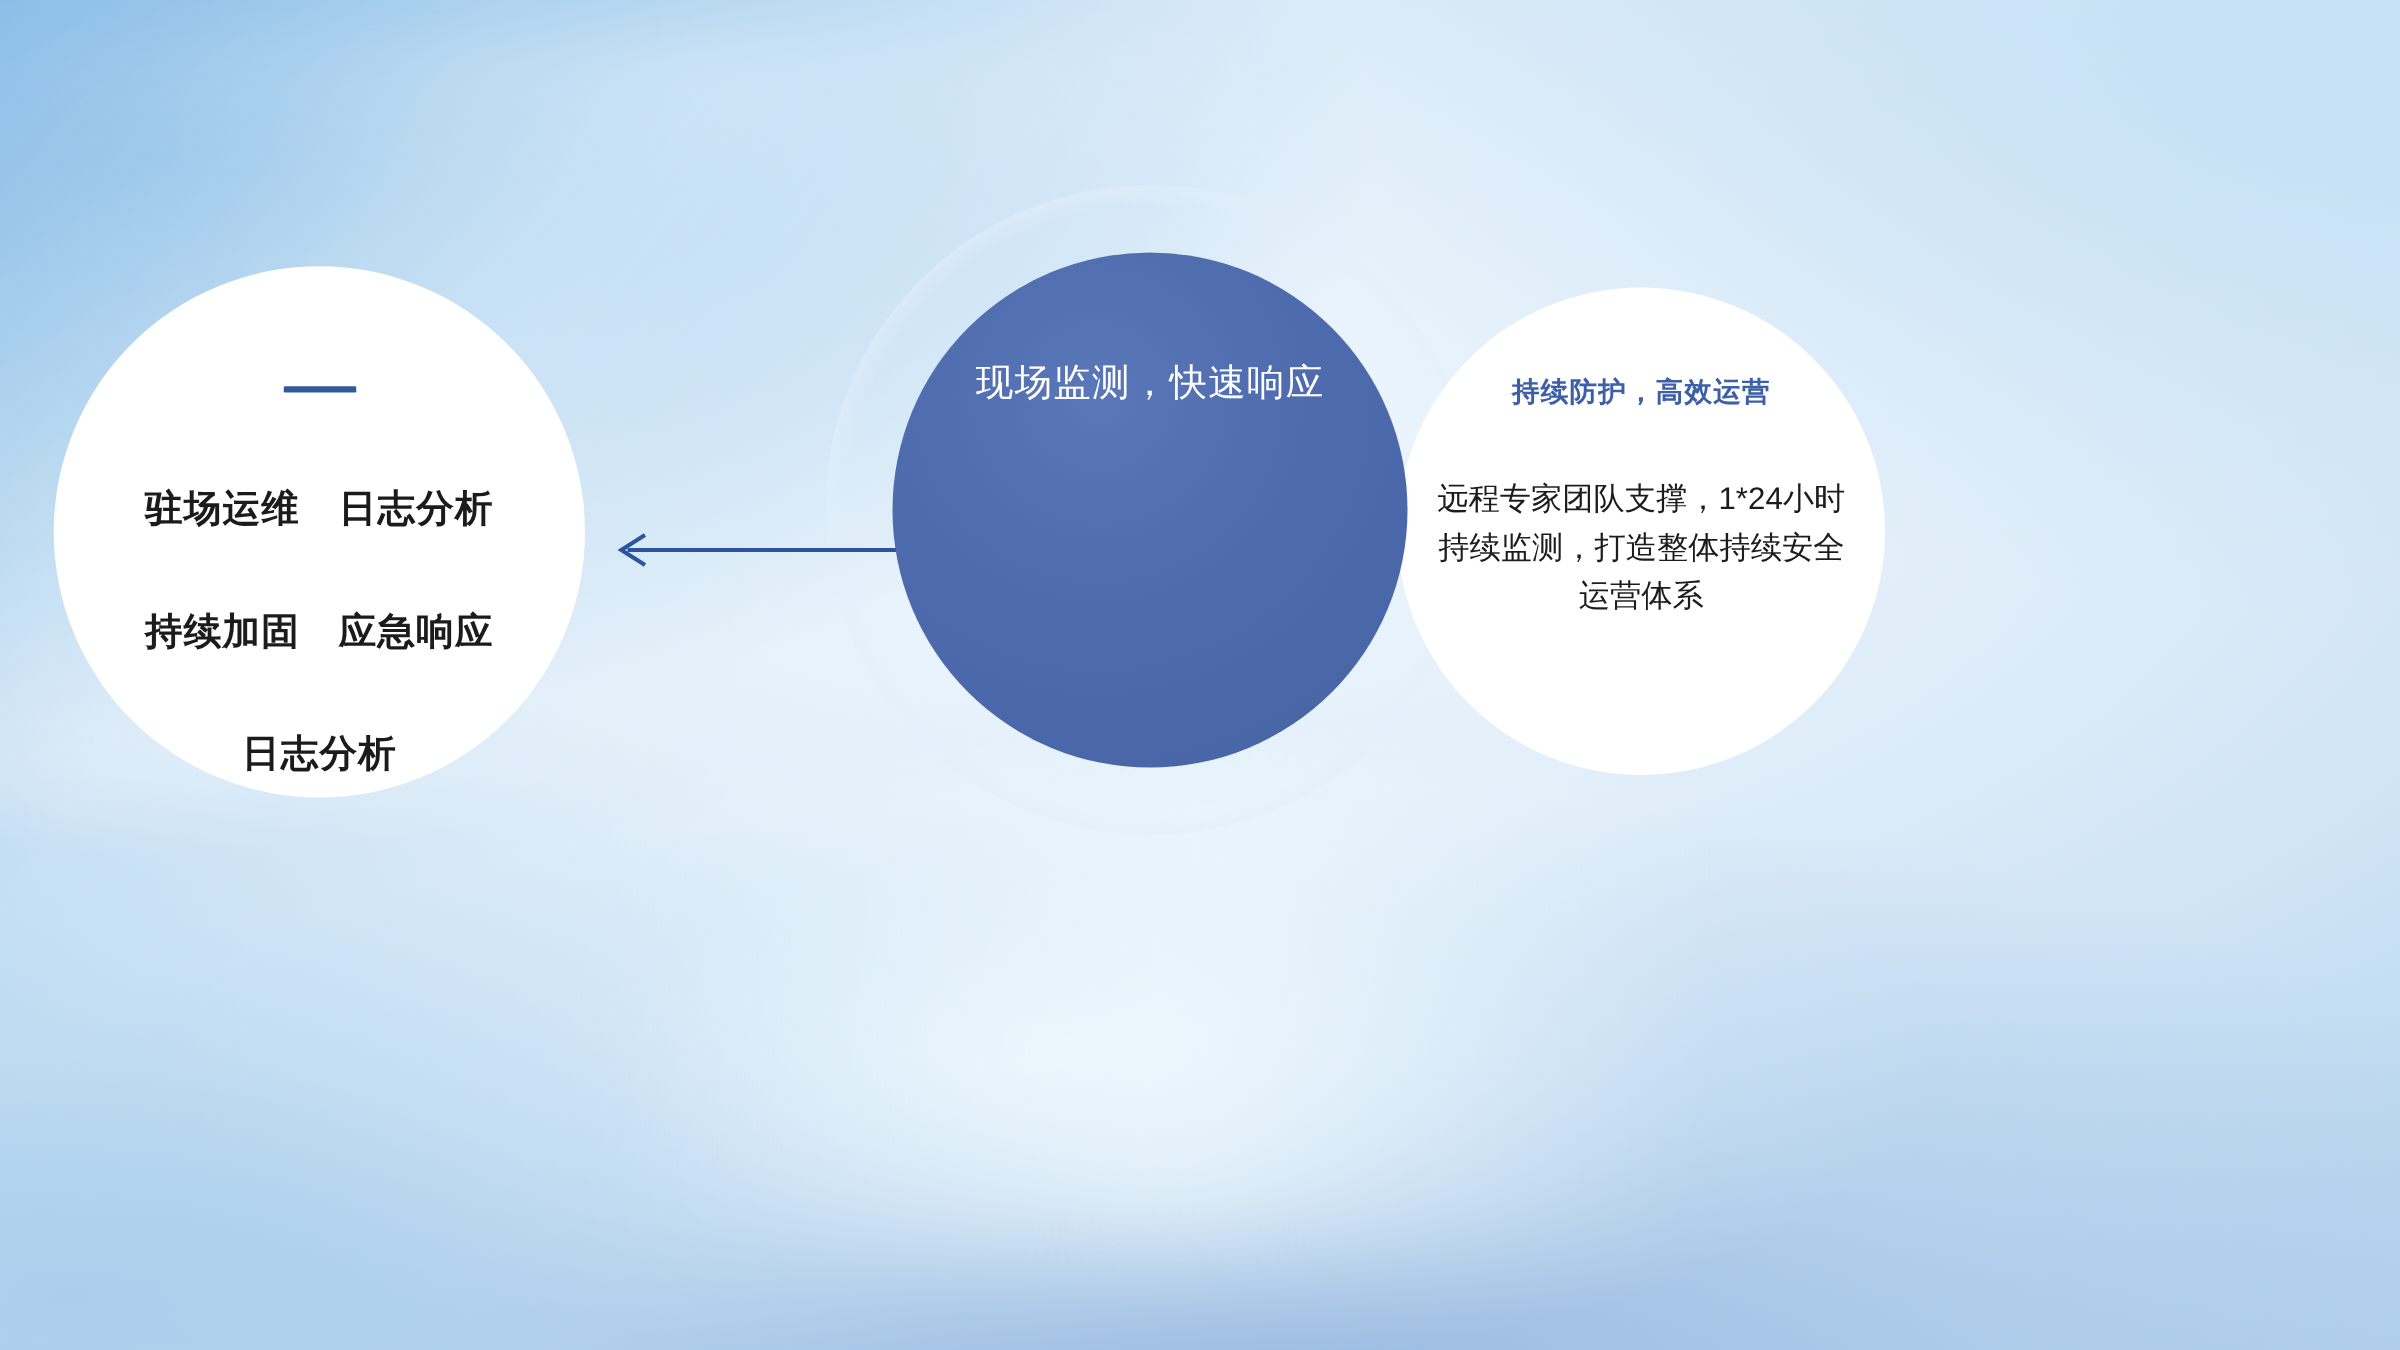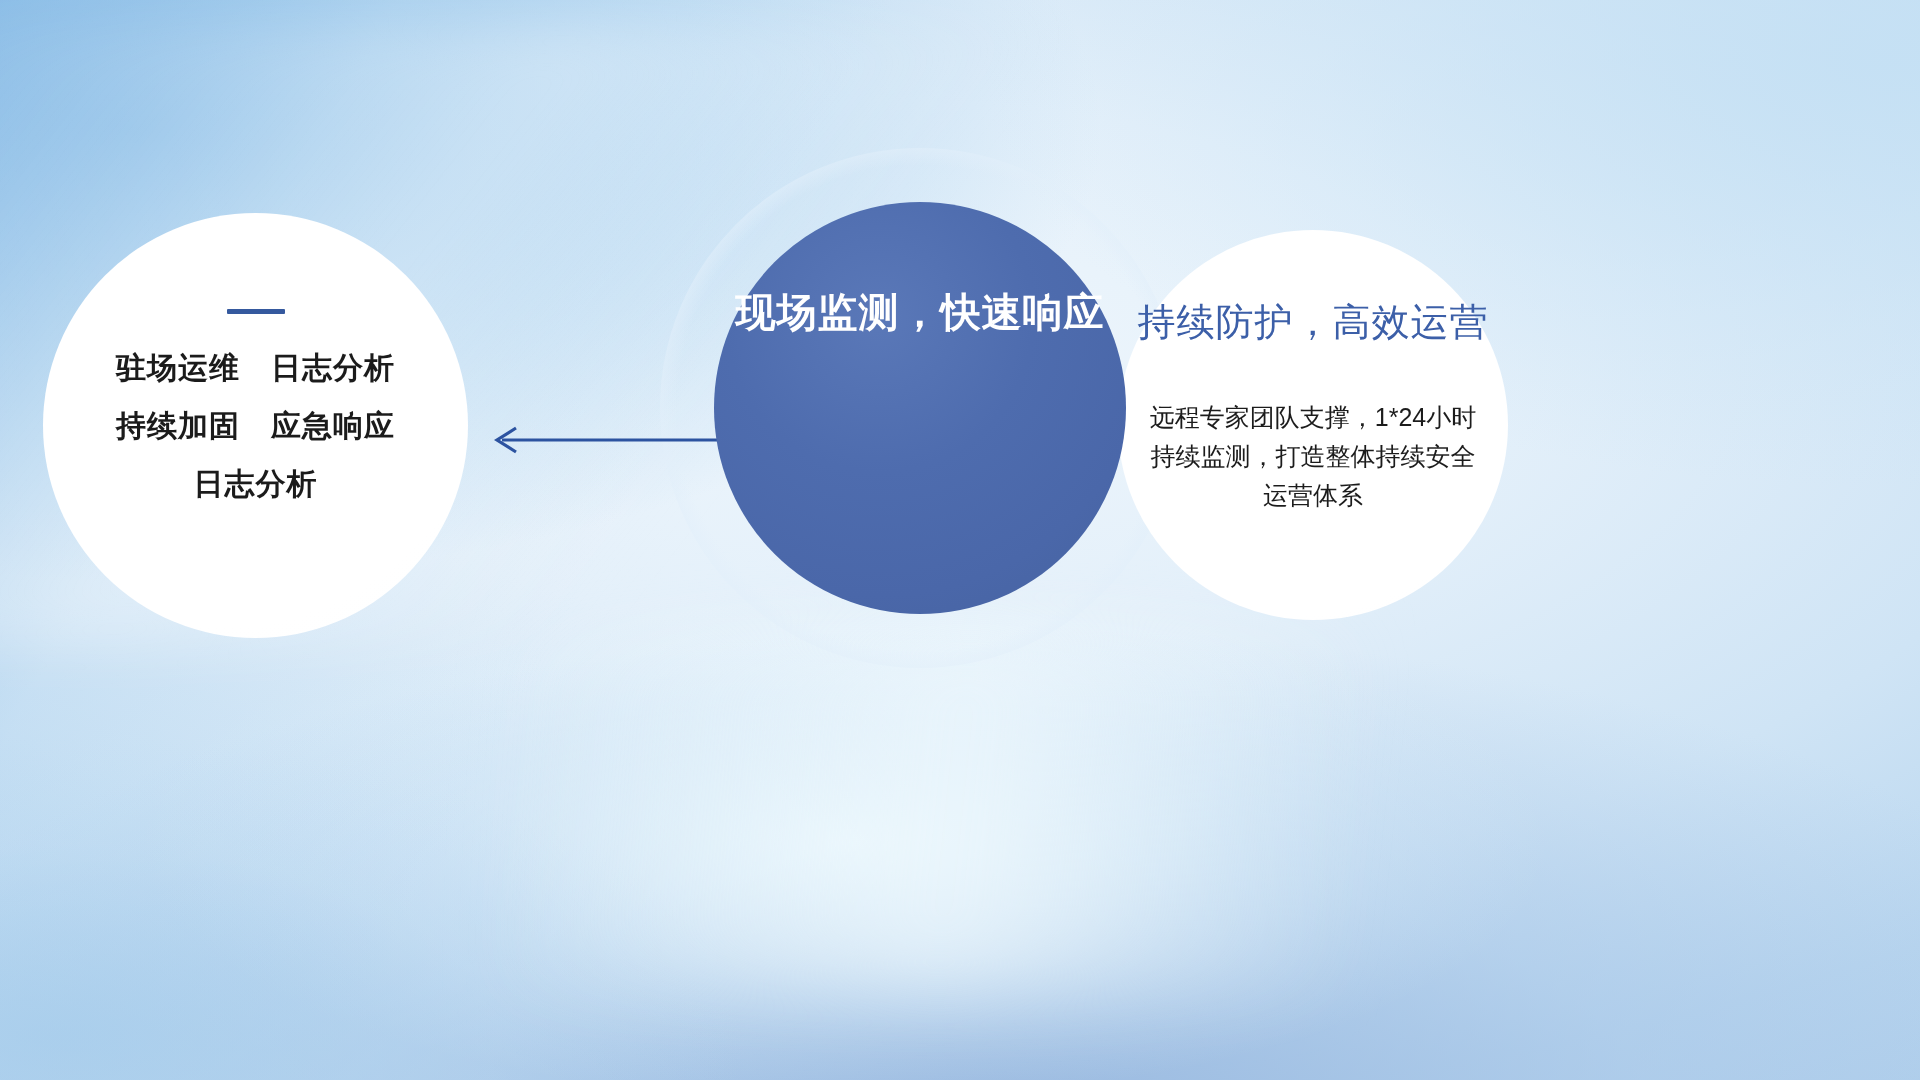--- a/index.html
+++ b/index.html
@@ -134,51 +134,52 @@
     margin-bottom: 39px;
   }
   .left-line {
     font-size: 30px;
     font-weight: bold;
     color: #1b1b1b;
     letter-spacing: 1px;
     line-height: 1;
     margin-bottom: 28px;
     white-space: pre;
+    margin-top: 40px;
   }
   .left-line:last-child { margin-bottom: 0; }
 
   
   #center-content {
     padding-top: 88px;
   }
   .center-title {
-    font-size: 40px;
-    font-weight: bold;
+    font-size: 30px;
+    font-weight: normal;
     color: #ffffff;
     letter-spacing: 1px;
     line-height: 1.1;
     white-space: nowrap;
   }
   .center-body {
     margin-top: 58px;
     font-size: 25px;
     color: #f4f8fd;
     line-height: 1.56;
     width: 268px;
     text-align: center;
   }
 
   
   #right-content {
     padding-top: 72px;
   }
   .right-title {
-    font-size: 38px;
-    font-weight: normal;
+    font-size: 22px;
+    font-weight: bold;
     color: #3c5fa8;
     letter-spacing: 1px;
     line-height: 1.1;
     white-space: nowrap;
   }
   .right-body {
     margin-top: 54px;
     font-size: 25px;
     color: #1c1c1c;
     line-height: 1.56;

